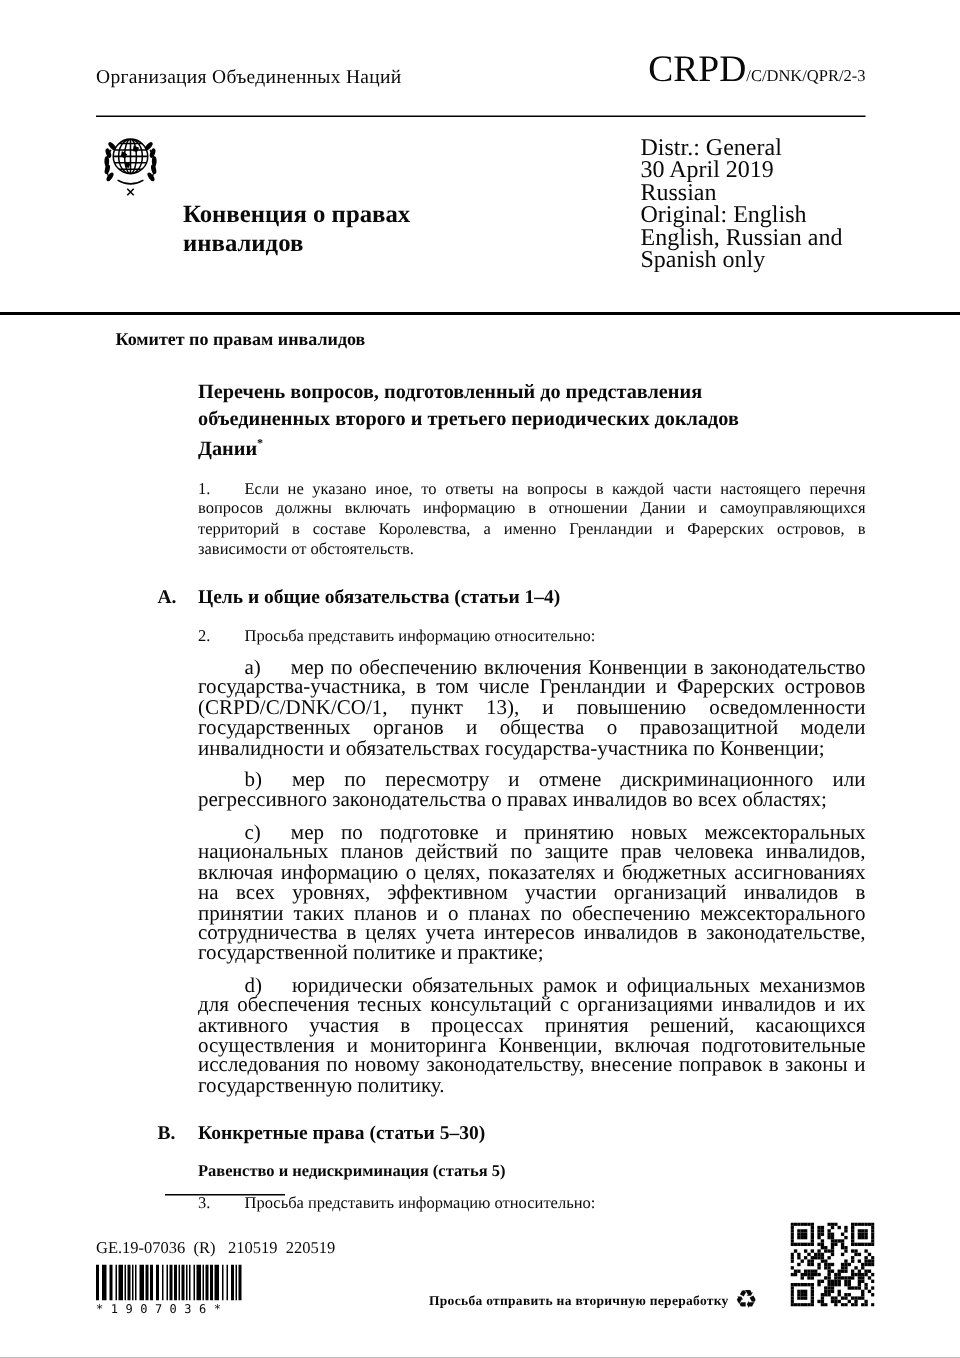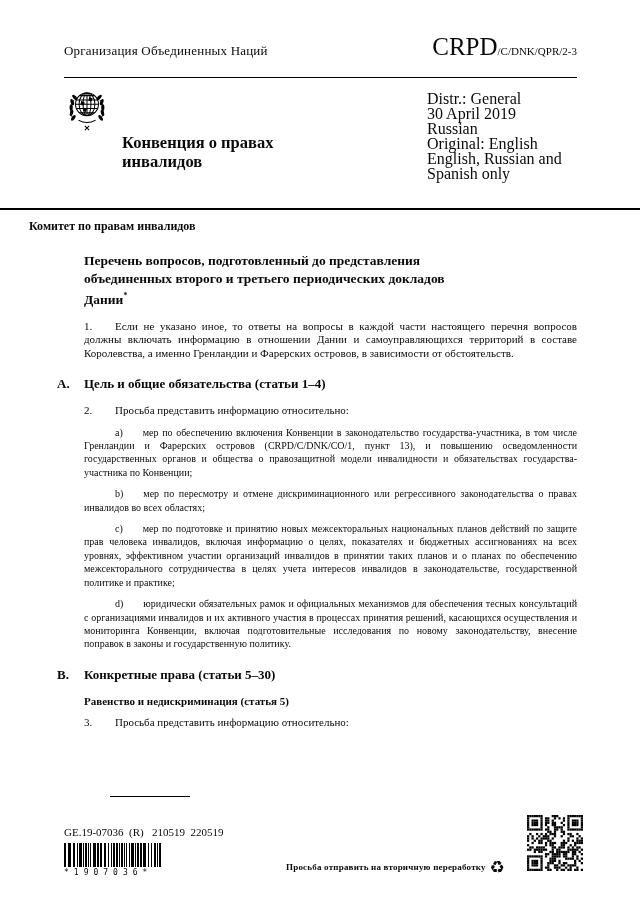--- a/index.html
+++ b/index.html
@@ -45,21 +45,21 @@
     margin-top: 48px;
   }
   .distr-block {
     width: 150px;
     flex: 0 0 150px;
     font-size: 16px;
     line-height: 15px;
     padding-top: 8px;
   }
   
-  main { padding: 0 63px 0 29px; }
+  main { padding: 0 63px 0 29px; margin-left: 48px; }
   .committee {
     margin-top: 9px;
     font-size: 12px;
     font-weight: bold;
   }
   .doc-title {
     margin: 18px 0 0 55px;
     width: 398px;
     font-size: 13.5px;
     font-weight: bold;
@@ -76,21 +76,21 @@
   .section-heading {
     display: flex;
     margin: 16px 0 0 28px;
     font-size: 13px;
     font-weight: bold;
     line-height: 16px;
   }
   .section-heading .letter { display: inline-block; width: 27px; }
   .item {
     margin: 8px 0 0 55px;
-    font-size: 10px;
+    font-size: 14px;
     line-height: 13.4px;
     text-align: justify;
     text-indent: 31px;
   }
   .item .igap { display: inline-block; width: 20px; }
   .subheading {
     margin: 12px 0 0 55px;
     font-size: 11px;
     font-weight: bold;
   }

